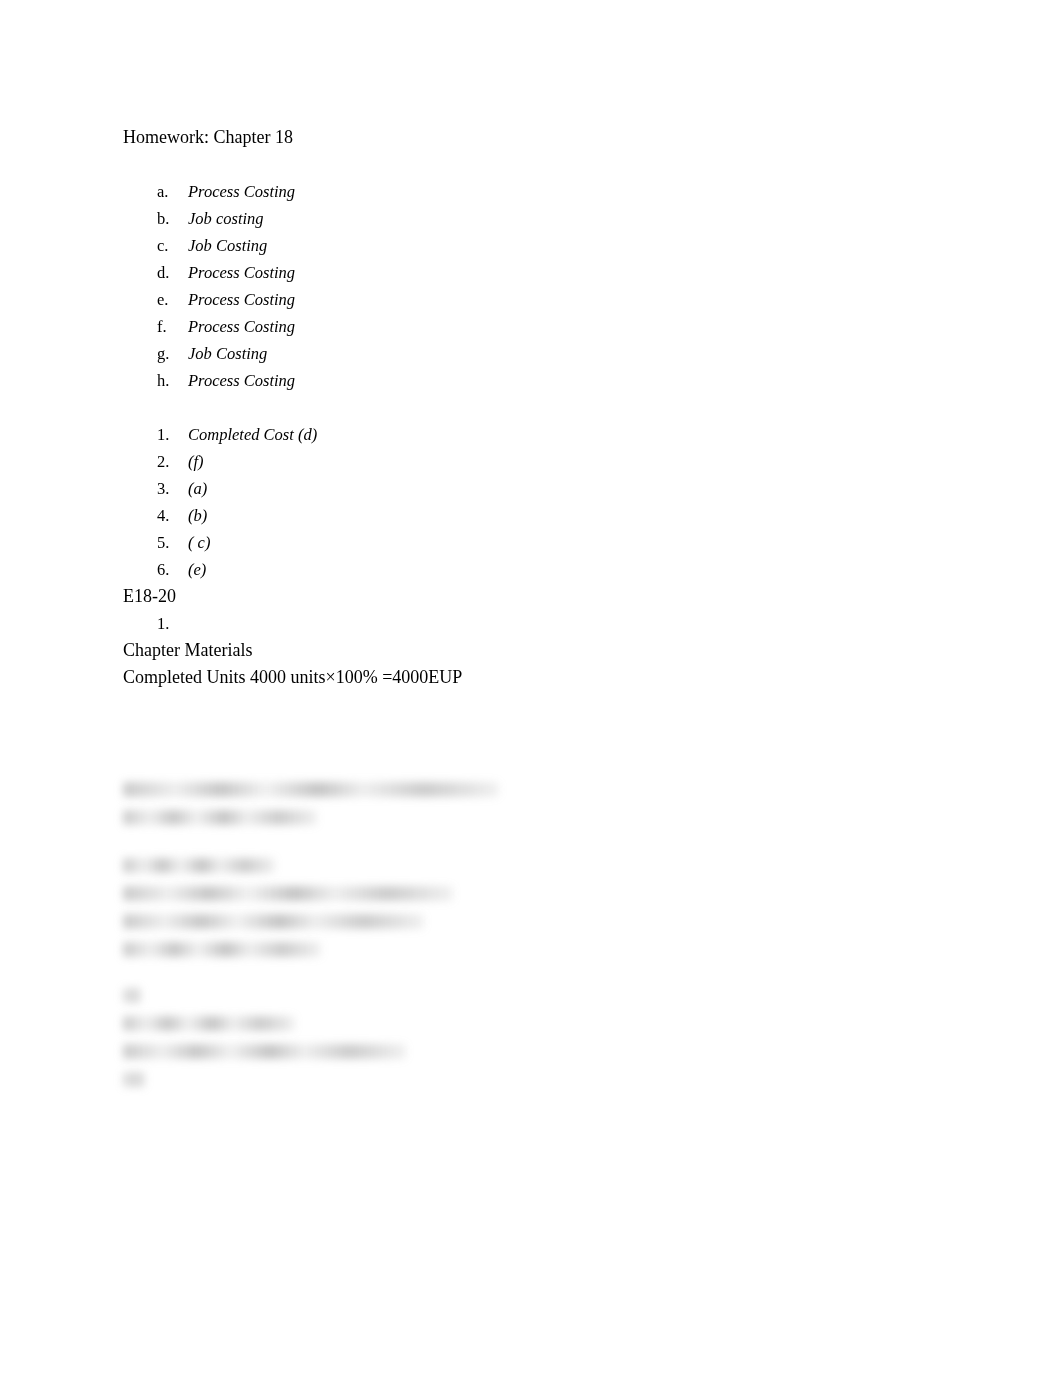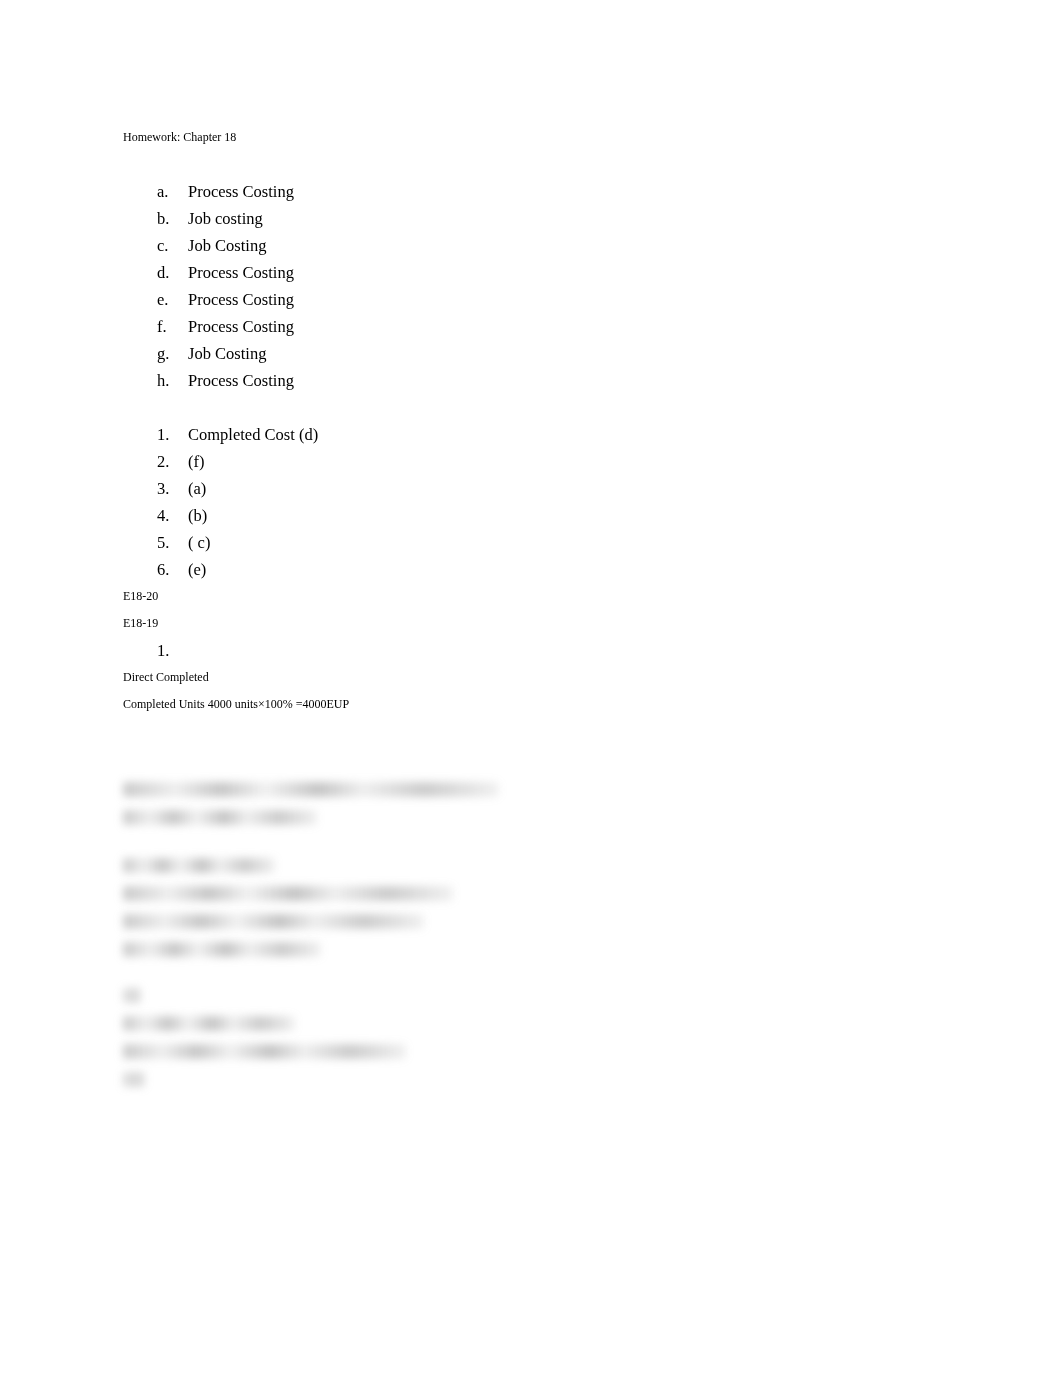--- a/index.html
+++ b/index.html
@@ -25,21 +25,21 @@
 
   
   .doc-body {
     position: absolute;
     left: 123px;
     top: 124px;
     width: 820px;
   }
 
   .line {
-    font-size: 12px;
+    font-size: 18px;
     line-height: 27px;
     white-space: pre-wrap;
     min-height: 27px;
   }
 
   .blank-line {
     height: 27px;
   }
 
   
@@ -55,20 +55,21 @@
     min-height: 27px;
   }
   .list-marker {
     width: 31px;
     margin-left: 34px;
     flex: 0 0 auto;
   }
   .list-text {
     flex: 1 1 auto;
     white-space: pre-wrap;
+    font-style: italic;
   }
 
   
   .redacted-block {
     position: absolute;
     left: 123px;
   }
   .redacted-line {
     height: 15px;
     margin-bottom: 13px;
@@ -158,30 +159,29 @@
         <span class="list-text">( c)</span>
       </li>
       <li class="list-item">
         <span class="list-marker">6.</span>
         <span class="list-text">(e)</span>
       </li>
     </ul>
 
     <div class="line">E18-20</div>
 
-    <div class="line">E18-19</div>
 
     <ul class="list">
       <li class="list-item">
         <span class="list-marker">1.</span>
         <span class="list-text"></span>
       </li>
     </ul>
 
-    <div class="line">Direct Completed</div>
+    <div class="line">Chapter Materials</div>
     <div class="line">Completed Units 4000 units×100% =4000EUP</div>
 
   </div>
 
   <div class="redacted-block" style="top:782px;">
     <div class="redacted-line" style="width:376px;"></div>
     <div class="redacted-line" style="width:194px;"></div>
   </div>
 
   <div class="redacted-block" style="top:858px;">

